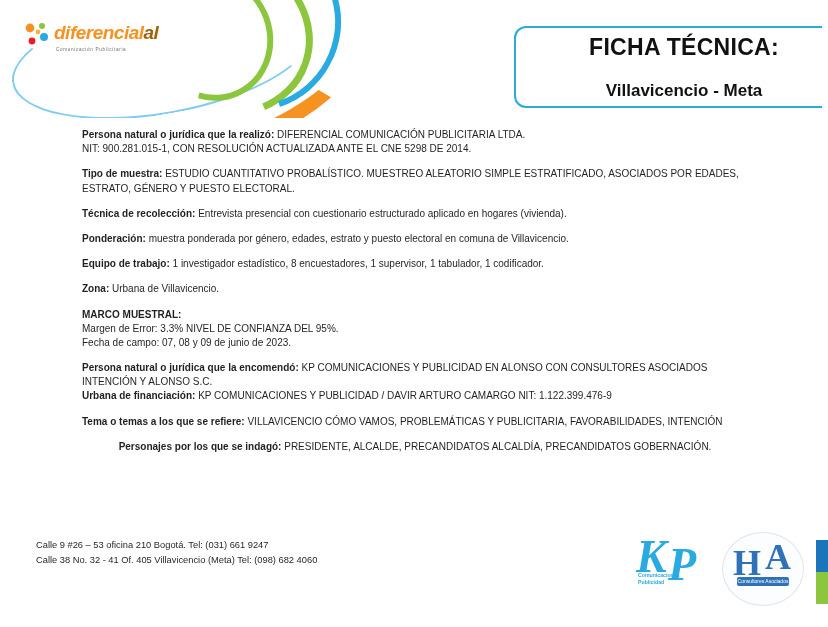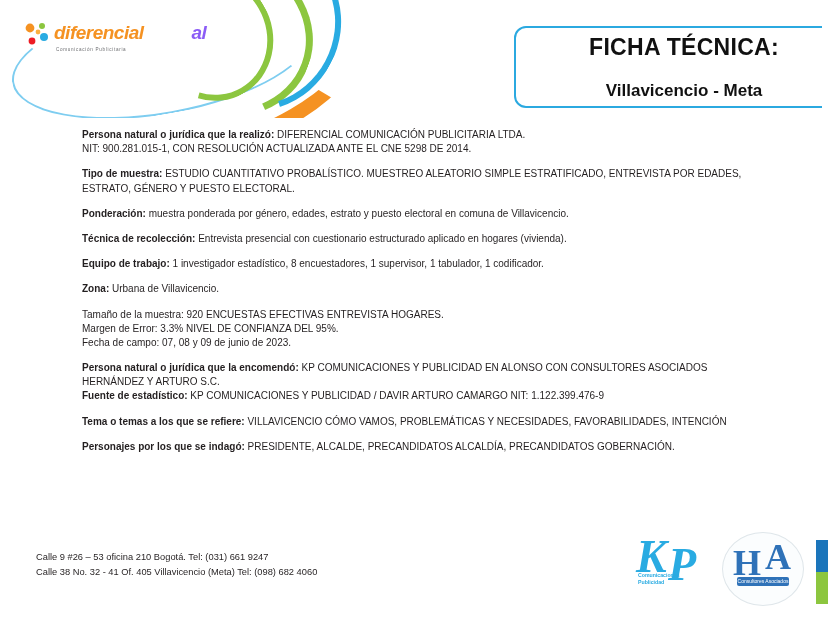--- a/index.html
+++ b/index.html
@@ -105,21 +105,21 @@
   }
   .logo-text {
     position: absolute;
     left: 32px; top: 4px;
     font-size: 19px;
     font-weight: bold;
     font-style: italic;
     color: #f59222;
     letter-spacing: -0.5px;
   }
-  .logo-text .accent { color: #8b5cf6; margin-left: 48px; }
+  .logo-text .accent { color: #a16207; }
   .logo-sub {
     position: absolute;
     left: 34px; top: 29px;
     font-size: 4.6px;
     color: #6d6e71;
     letter-spacing: 0.7px;
   }
 
   
   .title-box {
@@ -154,29 +154,29 @@
   .content {
     position: absolute;
     left: 82px;
     top: 128px;
     width: 666px;
     font-size: 10px;
     color: #231f20;
     line-height: 1.42;
   }
   .block { margin-bottom: 11px; }
-  .block:last-child { margin-bottom: 8px; }
+  .block:last-child { margin-bottom: 8px; text-align: center; }
   .lbl { font-weight: bold; }
   .line { display: block; }
 
   
   .footer {
     position: absolute;
     left: 36px;
-    top: 550px;
+    top: 538px;
     font-size: 9.3px;
     color: #231f20;
     line-height: 1.6;
   }
 
   
   .kp-logo {
     position: absolute;
     left: 632px;
     top: 534px;
@@ -325,54 +325,54 @@
   <div class="edge-top"></div>
 
   <div class="content">
 
     <div class="block">
       <span class="lbl">Persona natural o jurídica que la realizó:</span><span> DIFERENCIAL COMUNICACIÓN PUBLICITARIA LTDA.</span>
       <span class="line">NIT: 900.281.015-1, CON RESOLUCIÓN ACTUALIZADA ANTE EL CNE 5298 DE 2014.</span>
     </div>
 
     <div class="block">
-      <span class="lbl">Tipo de muestra:</span><span> ESTUDIO CUANTITATIVO PROBALÍSTICO. MUESTREO ALEATORIO SIMPLE ESTRATIFICADO, ENTREVISTA POR EDADES,</span>
+      <span class="lbl">Tipo de muestra:</span><span> ESTUDIO CUANTITATIVO PROBALÍSTICO. MUESTREO ALEATORIO SIMPLE ESTRATIFICADO, ASOCIADOS POR EDADES,</span>
       <span class="line">ESTRATO, GÉNERO Y PUESTO ELECTORAL.</span>
     </div>
 
     <div class="block">
+      <span class="lbl">Técnica de recolección:</span><span> Entrevista presencial con cuestionario estructurado aplicado en hogares (vivienda).</span>
+    </div>
+
+    <div class="block">
       <span class="lbl">Ponderación:</span><span> muestra ponderada por género, edades, estrato y puesto electoral en comuna de Villavicencio.</span>
     </div>
 
     <div class="block">
-      <span class="lbl">Técnica de recolección:</span><span> Entrevista presencial con cuestionario estructurado aplicado en hogares (vivienda).</span>
-    </div>
-
-    <div class="block">
       <span class="lbl">Equipo de trabajo:</span><span> 1 investigador estadístico, 8 encuestadores, 1 supervisor, 1 tabulador, 1 codificador.</span>
     </div>
 
     <div class="block">
       <span class="lbl">Zona:</span><span> Urbana de Villavicencio.</span>
     </div>
 
     <div class="block">
-      <span class="line">Tamaño de la muestra: 920 ENCUESTAS EFECTIVAS ENTREVISTA HOGARES.</span>
+      <span class="line lbl">MARCO MUESTRAL:</span>
       <span class="line">Margen de Error: 3.3% NIVEL DE CONFIANZA DEL 95%.</span>
       <span class="line">Fecha de campo: 07, 08 y 09 de junio de 2023.</span>
     </div>
 
     <div class="block">
       <span class="lbl">Persona natural o jurídica que la encomendó:</span><span> KP COMUNICACIONES Y PUBLICIDAD EN ALONSO CON CONSULTORES ASOCIADOS</span>
-      <span class="line">HERNÁNDEZ Y ARTURO S.C.</span>
-      <span class="line"><span class="lbl">Fuente de estadístico:</span><span> KP COMUNICACIONES Y PUBLICIDAD / DAVIR ARTURO CAMARGO NIT: 1.122.399.476-9</span></span>
-    </div>
-
-    <div class="block">
-      <span class="lbl">Tema o temas a los que se refiere:</span><span> VILLAVICENCIO CÓMO VAMOS, PROBLEMÁTICAS Y NECESIDADES, FAVORABILIDADES, INTENCIÓN</span>
+      <span class="line">INTENCIÓN Y ALONSO S.C.</span>
+      <span class="line"><span class="lbl">Urbana de financiación:</span><span> KP COMUNICACIONES Y PUBLICIDAD / DAVIR ARTURO CAMARGO NIT: 1.122.399.476-9</span></span>
+    </div>
+
+    <div class="block">
+      <span class="lbl">Tema o temas a los que se refiere:</span><span> VILLAVICENCIO CÓMO VAMOS, PROBLEMÁTICAS Y PUBLICITARIA, FAVORABILIDADES, INTENCIÓN</span>
     </div>
 
     <div class="block">
       <span class="lbl">Personajes por los que se indagó:</span><span> PRESIDENTE, ALCALDE, PRECANDIDATOS ALCALDÍA, PRECANDIDATOS GOBERNACIÓN.</span>
     </div>
 
   </div>
 
   <div class="footer">
     <div>Calle 9 #26 – 53 oficina 210 Bogotá. Tel: (031) 661 9247</div>

